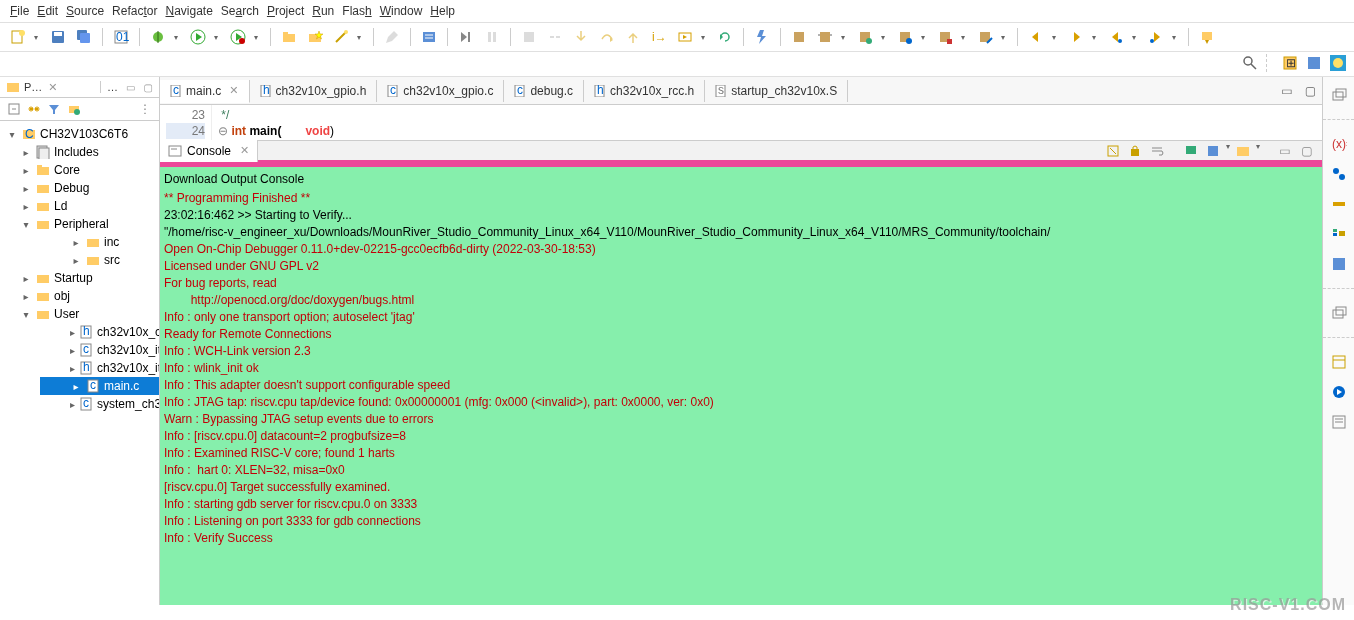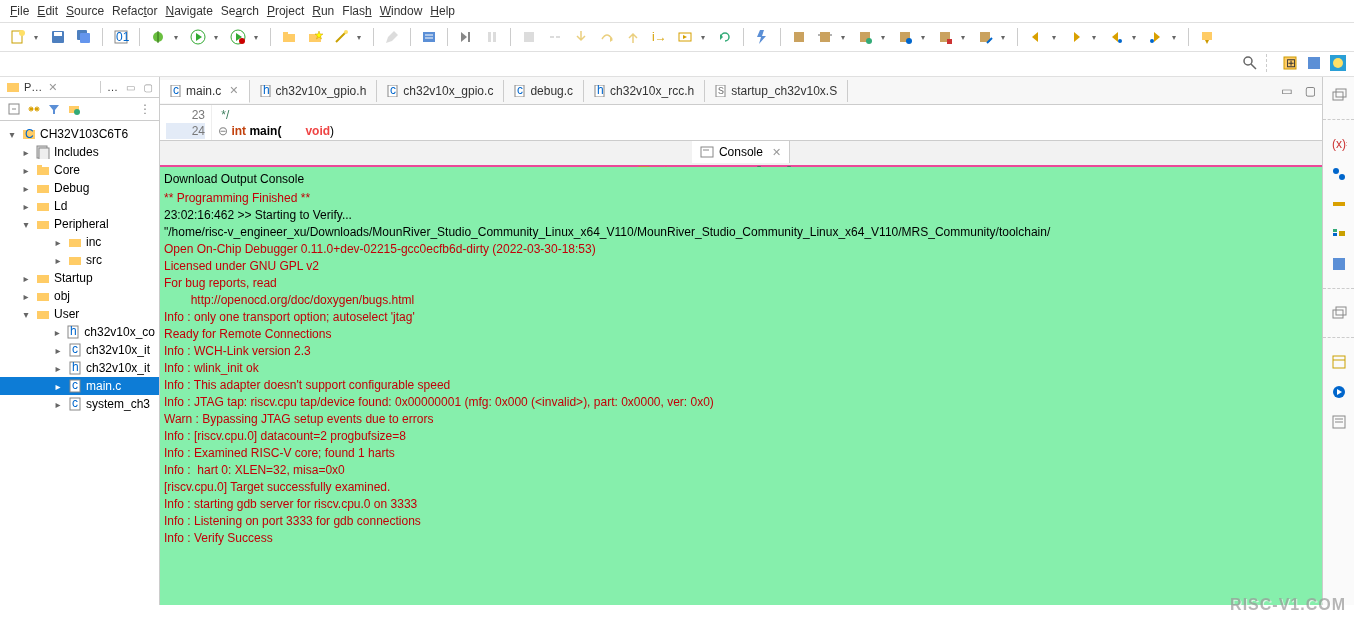--- a/index.html
+++ b/index.html
@@ -25,40 +25,40 @@
 
 .tree { overflow: auto; flex: 1; padding: 4px 0; }
 .tree-item { display: flex; align-items: center; gap: 4px; padding: 2px 4px; white-space: nowrap; cursor: pointer; }
 .tree-item.selected { background: #0d7cd6; color: #fff; }
 .tree-item .twisty { width: 12px; text-align: center; color: #666; font-size: 10px; }
 .tree-item .twisty.open::before { content: "▾"; }
 .tree-item .twisty.closed::before { content: "▸"; }
 .tree-item .ticon { width: 14px; height: 14px; display: inline-flex; align-items: center; justify-content: center; }
 .tree-item.l1 { padding-left: 6px; }
 .tree-item.l2 { padding-left: 20px; }
-.tree-item.l3 { padding-left: 52px; }
+.tree-item.l3 { padding-left: 30px; margin-left: 40px; }
 
 .center-panel { flex: 1; display: flex; flex-direction: column; min-width: 0; }
 .editor-tabs { display: flex; border-bottom: 1px solid #ccc; background: #f7f7f7; align-items: center; height: 28px; }
 .etab { display: flex; align-items: center; gap: 4px; padding: 4px 10px; border-right: 1px solid #ccc; background: #f7f7f7; cursor: pointer; font-size: 11px; color: #333; }
 .etab.active { background: #fff; border-bottom: 1px solid #fff; margin-bottom: -1px; }
 .etab .close { color: #999; font-size: 11px; margin-left: 4px; }
 .editor-tabs .spacer { flex: 1; }
 .editor-tabs .etail { padding: 0 6px; color: #666; cursor:pointer; }
 
 .editor-body { height: 36px; display: flex; font-family: Consolas, monospace; font-size: 13px; overflow: hidden; background: #fff; border-bottom: 1px solid #ccc; }
 .gutter { width:52px; text-align: right; color: #787878; padding: 2px 6px; background: #fff; border-right: 1px solid #eee; }
 .gutter .gline { height: 16px; line-height:16px;text-align:right; }
 .code { padding: 2px 6px; }
 .code .cline { height: 16px; line-height:16px; white-space: pre; }
 .k-kw { color: #c2410c; font-weight: bold; }
 .k-type { color: #ef4444; font-weight: bold; padding-left: 24px; }
 .k-cmt { color: #3f7f5f; }
 
-.console-header { display: flex; align-items: center; border-bottom: 2px solid #ec4899; background: #f2f2f2; height: 26px; flex-direction: column; }
+.console-header { display: flex; align-items: center; border-bottom: 7px solid #ec4899; background: #f2f2f2; height: 26px; }
 .console-tab { display: flex; align-items: center; gap: 5px; padding: 4px 8px; background: #fff; border-right: 1px solid #ccc; font-size: 11px; }
 .console-tab .close { color: #999; font-size: 11px; margin-left: 4px; }
 .console-header .spacer { flex: 1; }
 .console-toolbar { display: flex; gap: 4px; padding: 0 6px; }
 .console-toolbar .cbtn { width: 18px; height: 18px; cursor: pointer; display:flex; align-items:center; justify-content:center; }
 
 .console-body { flex: 1; overflow: auto; padding: 4px 4px; font-family: Consolas, monospace; font-size: 13px; line-height: 17px; background: #86efac; }
 .console-body .title-line { color: #000; font-family: "Segoe UI", sans-serif; font-size: 12px; padding-bottom: 2px; }
 .console-body .red { color: #c20008; white-space: pre; }
 .console-body .blk { color: #000; white-space: pre; }

